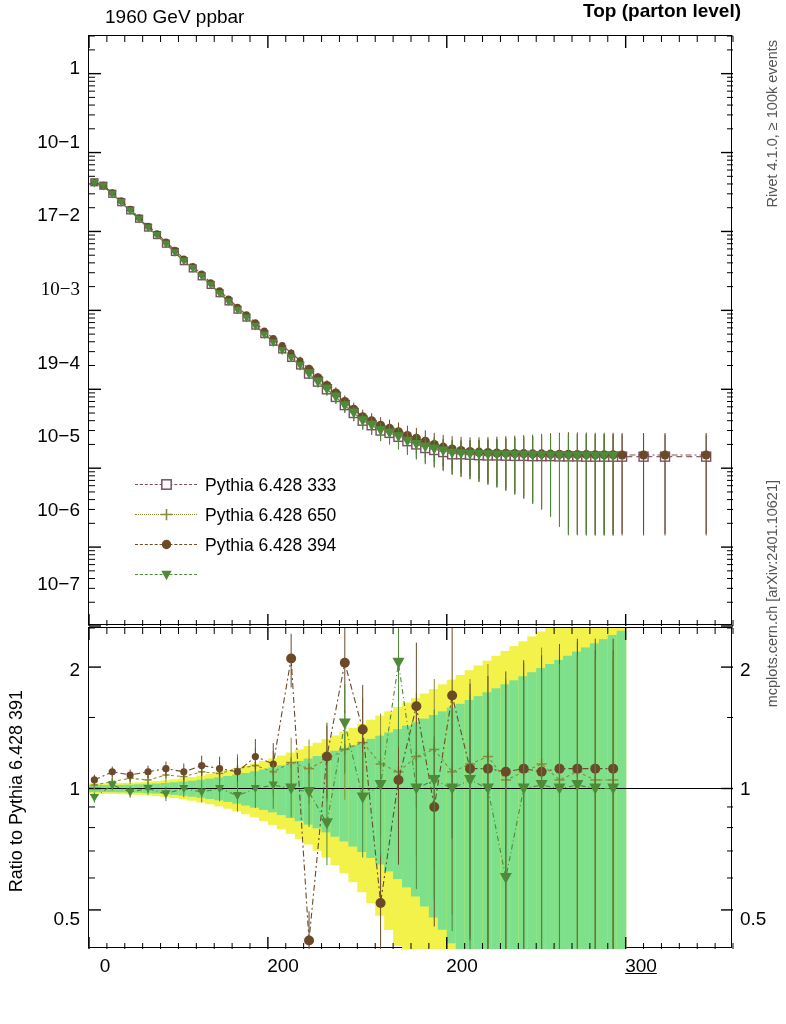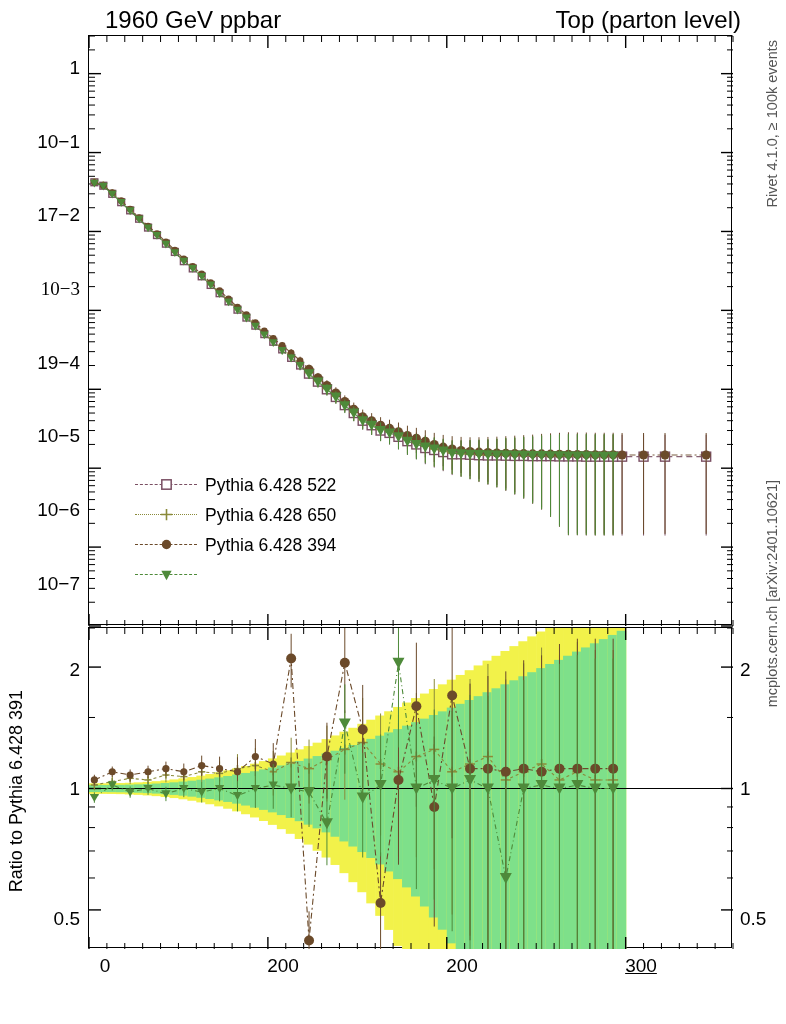--- a/index.html
+++ b/index.html
@@ -1,21 +1,21 @@
 <!DOCTYPE html>
 <html><head>
 <meta charset="utf-8">
 <style>
   html,body{margin:0;padding:0;background:#ffffff;}
   body{width:786px;height:1024px;font-family:"Liberation Sans",sans-serif;color:#000;}
   #root{position:relative;width:786px;height:1024px;}
 
-  .hdr{position:absolute;font-size:24px;color:#000;}
+  .hdr{position:absolute;font-size:19px;color:#000;}
   #hdr-left{left:105px;top:6px;}
-  #hdr-right{right:45px;top:6px;}
+  #hdr-right{right:45px;top:0;font-weight:bold;}
 
   
   #main-frame{position:absolute;left:88px;top:35px;width:644px;height:590px;border:1.3px solid #000;box-sizing:border-box;background:#fff;}
   #ratio-frame{position:absolute;left:88px;top:627px;width:644px;height:321px;border:1.3px solid #000;box-sizing:border-box;background:#fff;}
   .ytl{position:absolute;font-size:19px;text-align:right;width:70px;color:#000;}
   .ytl-r{position:absolute;font-size:19px;text-align:left;width:60px;color:#000;}
   .xtl{position:absolute;font-size:19px;text-align:center;width:60px;color:#000;}
 
   #plot-title{position:absolute;left:0;right:0;top:62px;text-align:center;font-size:19px;}
   #plot-title .sm{font-size:15px;}
@@ -950,21 +950,21 @@
   <div class="ytl" style="left:10px;top:573px;">10−7</div>
 
   <div id="legend">
     <div class="leg-row">
       <span class="leg-sym">
         <span class="leg-line" style="border-top:1.6px dashed #7a4f63;"></span>
         <svg class="leg-mk" viewBox="0 0 16 16">
             <rect x="3" y="3" width="10" height="10" fill="#fff" stroke="#7a4f63" stroke-width="1.6"></rect>
           </svg>
       </span>
-      <span class="leg-txt">Pythia 6.428 522</span>
+      <span class="leg-txt">Pythia 6.428 333</span>
     </div>
     <div class="leg-row">
       <span class="leg-sym">
         <span class="leg-line" style="border-top:1.6px dotted #8a8a3a;"></span>
         <svg class="leg-mk" viewBox="0 0 16 16">
             <path d="M8 2 V14 M2 8 H14" stroke="#8a8a3a" stroke-width="1.7" fill="none"></path>
           </svg>
       </span>
       <span class="leg-txt">Pythia 6.428 650</span>
     </div>

